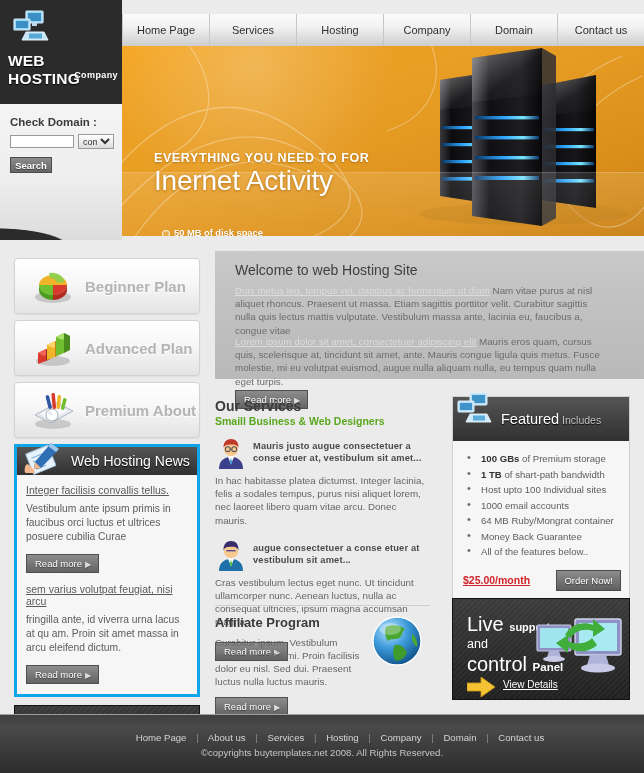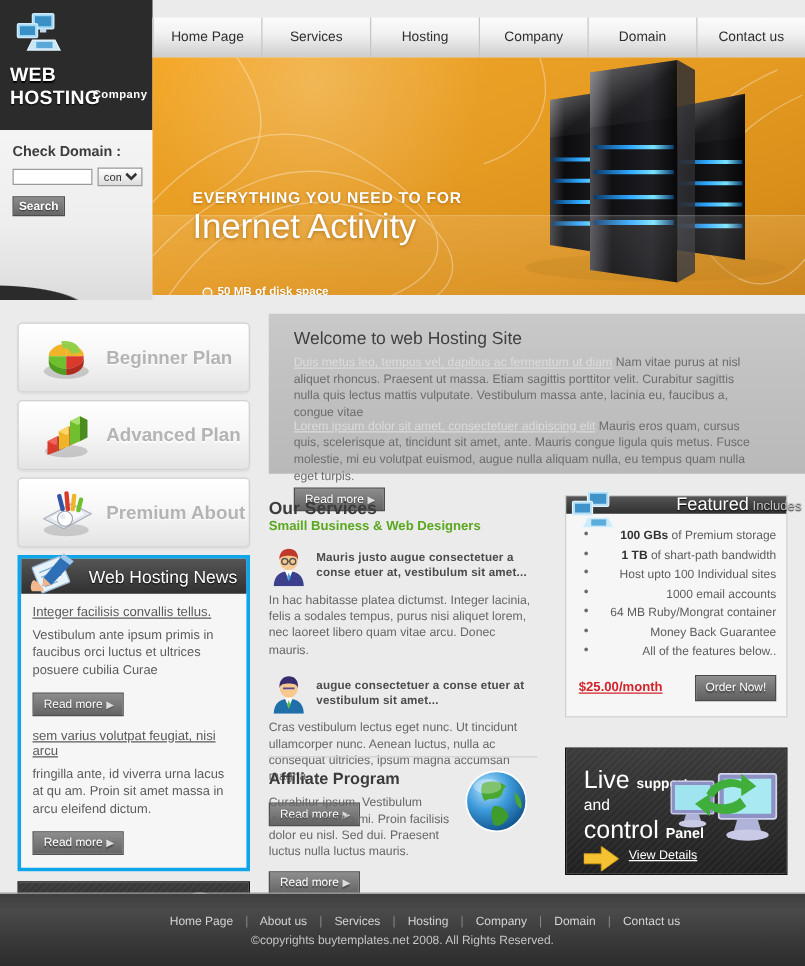--- a/index.html
+++ b/index.html
@@ -203,27 +203,27 @@
   .aff-title { font-size:13px; color:#3b3b3b; margin:0 0 6px 0; }
   .aff-body { font-size:9.8px; color:#666; line-height:13px; margin:0 0 8px 0; width:152px; }
   .globe { position:absolute; right:6px; top:9px; width:54px; height:54px; }
 
   
   .featured {
     position:absolute; left:452px; top:396px; width:178px;
     border:1px solid #cfcfcf; background:#f6f6f6;
   }
   .feat-head {
-    height:14px; background:linear-gradient(180deg,#565656 0%,#444444 45%,#313131 100%);
-    position:relative; display:flex; align-items:center;padding-left:40px;
+    height:44px; background:linear-gradient(180deg,#565656 0%,#444444 45%,#313131 100%);
+    position:relative; display:flex; align-items:center;
   }
   .feat-icon { position:absolute; left:4px; top:-6px; width:38px; height:34px; }
   .feat-title { margin-left:48px; color:#ffffff; font-size:14.5px; text-shadow:0 1px 1px #000; }
   .feat-title small { font-size:10.5px; color:#c6c6c6; font-weight:normal; margin-left:3px; }
-  .feat-list { list-style:none; margin:10px 0 6px 0; padding:0 8px 0 10px;text-align:right; }
+  .feat-list { list-style:none; margin:10px 0 6px 0; padding:0 8px 0 10px; }
   .feat-list li {
     font-size:9.6px; color:#5d5d5d; line-height:15.5px; position:relative; padding-left:18px;
   }
   .feat-list li:before {
     content:"•"; position:absolute; left:4px; top:-1px; color:#6b6b6b; font-size:11px;
   }
   .feat-list li b { color:#333; }
   .feat-foot { display:flex; align-items:center; padding:4px 8px 12px 10px; }
   .feat-price {
     color:#d2232a; font-size:10.5px; font-weight:bold; text-decoration:underline; flex:1;

